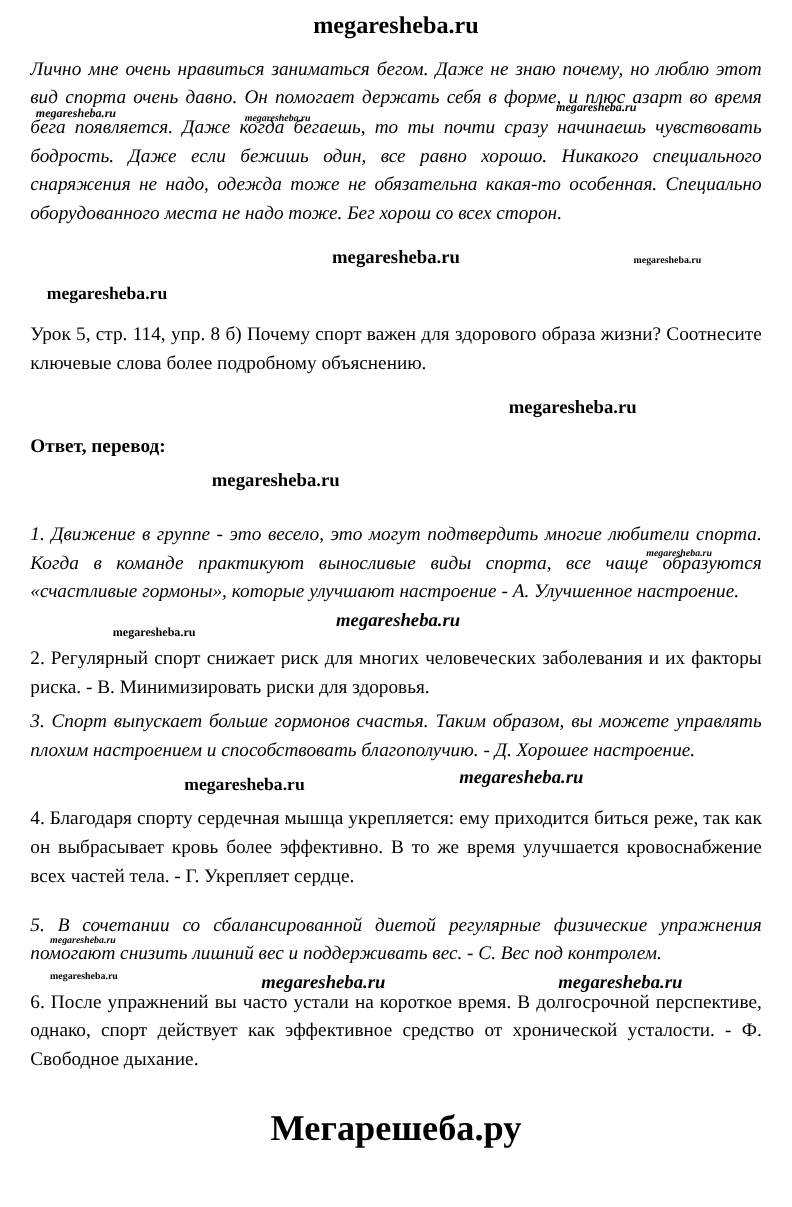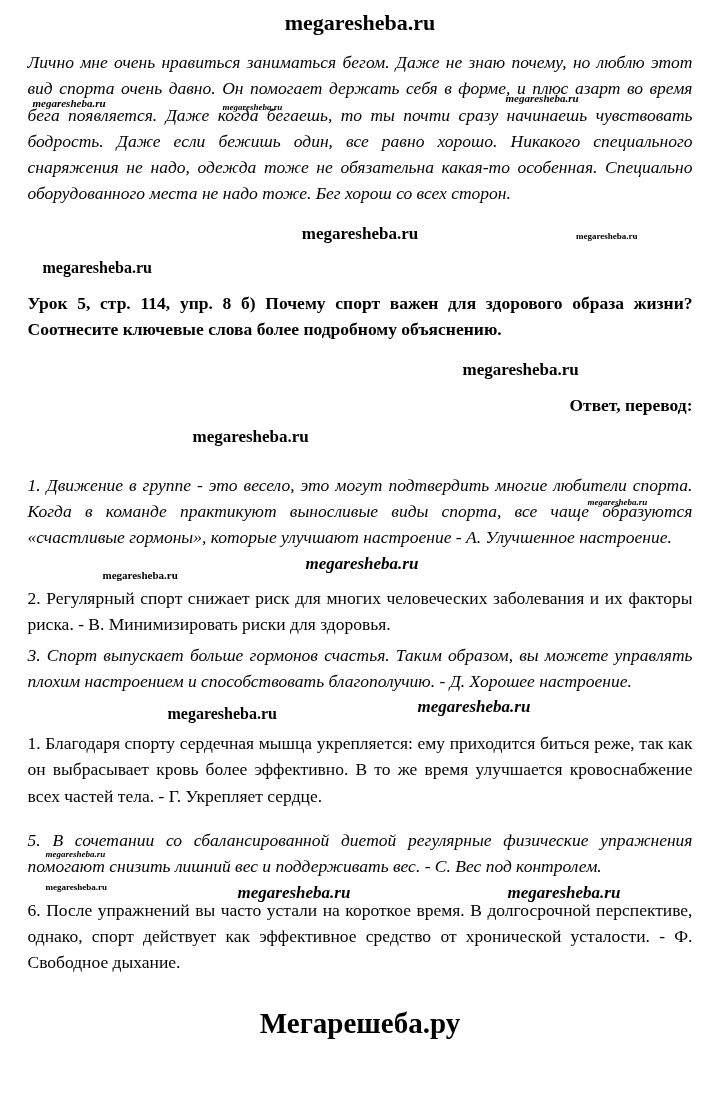--- a/index.html
+++ b/index.html
@@ -43,31 +43,30 @@
   .wm-row {
     position: relative;
     margin: 0 20px 10px 20px;
     font-weight: bold;
     white-space: nowrap;
   }
   .wm-center { text-align: center; font-size: 17px; }
   .wm-small { font-size: 11px; }
   .wm-tiny { font-size: 9px; }
   .heading {
-    font-weight: bold;
+    font-weight: normal;
   }
   .answer-label {
     font-weight: bold;
     margin: 0 20px 6px 20px;
-    text-align: right;
   }
   .footer-title {
     text-align: center;
     font-weight: bold;
-    font-size: 29px;
+    font-size: 33px;
     margin: 26px 0 12px 0;
   }
 </style>
 </head>
 <body>
 
 <div class="page">
 
   <div class="wm-top">megaresheba.ru</div>
 
@@ -113,21 +112,21 @@
 
   <div class="para-wrap">
     <p class="body-text" style="margin-bottom:8px;">3. Спорт выпускает больше гормонов счастья. Таким образом, вы можете управлять плохим настроением и способствовать благополучию. - Д. Хорошее настроение.</p>
     <span class="wm-abs" style="left:410px; top:52px; font-size:17px;">megaresheba.ru</span>
   </div>
 
   <div class="wm-row" style="margin-left:160px; font-size:16px; margin-bottom:4px;">
     <span>megaresheba.ru</span>
   </div>
 
-  <p class="body-text" style="margin-bottom:18px;">1. Благодаря спорту сердечная мышца укрепляется: ему приходится биться реже, так как он выбрасывает кровь более эффективно. В то же время улучшается кровоснабжение всех частей тела. - Г. Укрепляет сердце.</p>
+  <p class="body-text" style="margin-bottom:18px;">4. Благодаря спорту сердечная мышца укрепляется: ему приходится биться реже, так как он выбрасывает кровь более эффективно. В то же время улучшается кровоснабжение всех частей тела. - Г. Укрепляет сердце.</p>
 
   <div class="para-wrap">
     <p class="body-text" style="margin-bottom:2px;">5. В сочетании со сбалансированной диетой регулярные физические упражнения помогают снизить лишний вес и поддерживать вес. - С. Вес под контролем.</p>
     <span class="wm-abs wm-tiny" style="left:38px; top:21px;">megaresheba.ru</span>
     <span class="wm-abs" style="left:230px; top:53px; font-size:17px;">megaresheba.ru</span>
     <span class="wm-abs" style="left:500px; top:53px; font-size:17px;">megaresheba.ru</span>
   </div>
 
   <div class="wm-row wm-tiny" style="margin-left:38px; margin-bottom:2px;">
     <span>megaresheba.ru</span>

